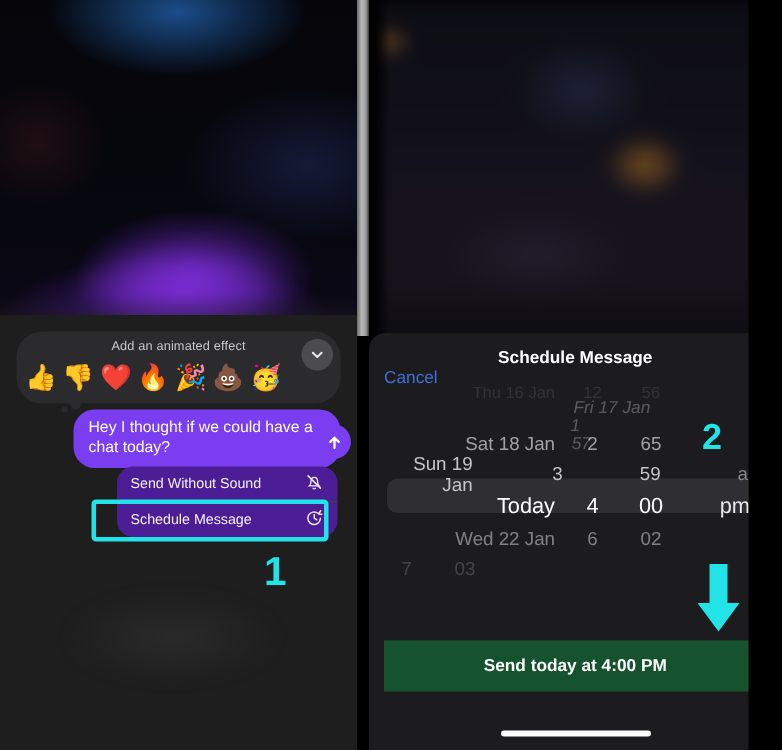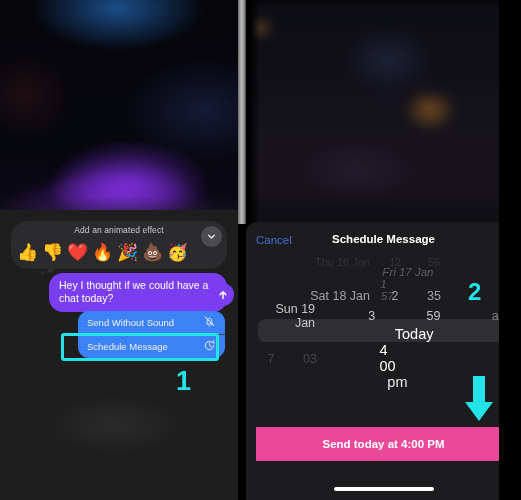--- a/index.html
+++ b/index.html
@@ -38,21 +38,21 @@
 
   
   .bubble{position:absolute;left:49px;top:273px;width:158px;padding:6px 10px 7px 10px;border-radius:14px;
       background:#7a3df0;color:#fff;font-size:10.5px;line-height:13px;}
   .bubble-tail{position:absolute;left:198px;top:295px;width:12px;height:12px;background:#7a3df0;
       border-bottom-left-radius:11px;clip-path:polygon(0 0,100% 100%,0 100%);}
   .send-up{position:absolute;left:211px;top:283px;width:23px;height:23px;border-radius:50%;background:#7a3df0;
       display:flex;align-items:center;justify-content:center;}
 
   
-  .ctx-menu{position:absolute;left:78px;top:311px;width:147px;border-radius:11px;background:#3b82f6;overflow:hidden;}
+  .ctx-menu{position:absolute;left:78px;top:311px;width:147px;border-radius:11px;background:#4c1d95;overflow:hidden;}
   .ctx-item{position:relative;height:23px;display:flex;align-items:center;padding:0 9px;color:#f2f2f4;font-size:9.5px;}
   .ctx-item .lbl{flex:1;}
   .ctx-sep{height:1px;background:#414143;margin:0 0px;}
   .hl-box{position:absolute;left:61px;top:333px;width:158px;height:28px;border:3px solid #21e3e8;border-radius:3px;
       box-sizing:border-box;}
   .ann1{position:absolute;left:176px;top:368px;font-size:27px;font-weight:bold;color:#21e3e8;
       font-family:"Liberation Sans",sans-serif;line-height:1;}
 
   
   .divider{position:absolute;left:238px;top:0;width:8px;height:224px;
@@ -66,45 +66,45 @@
       radial-gradient(ellipse 20px 16px at 22px 28px, rgba(170,110,40,.5), rgba(0,0,0,0) 75%),
       radial-gradient(ellipse 80px 40px at 120px 170px, rgba(48,36,60,.5), rgba(0,0,0,0) 78%),
       linear-gradient(#0d0d14 0%, #111019 35%, #16131d 60%, #17131c 80%, #0c0c10 100%);
       filter:blur(5px);}
   .pr-edge{position:absolute;right:0;top:0;width:22px;height:232px;background:linear-gradient(90deg,rgba(0,0,0,0),#000 70%);}
   .pr-edgel{position:absolute;left:0;top:0;width:14px;height:232px;background:linear-gradient(270deg,rgba(0,0,0,0),#000 75%);}
 
   .sheet{position:absolute;left:0;top:222px;width:275px;height:278px;background:#1c1c1e;
       border-top-left-radius:11px;border-top-right-radius:11px;}
   .sheet-head{position:relative;height:36px;}
-  .cancel{position:absolute;left:10px;top:12px;font-size:11.5px;color:#3f6fd8;}
+  .cancel{position:absolute;left:10px;top:24px;font-size:11.5px;color:#3f6fd8;}
   .sheet-title{position:absolute;left:0;right:0;top:11px;text-align:center;font-size:11.5px;font-weight:bold;color:#fff;}
 
   .picker{position:relative;margin:0 12px;height:143px;overflow:hidden;}
   .pk-sel{position:absolute;left:0;right:0;top:61px;height:23px;background:#2f2f33;border-radius:7px;}
   .pk-rows{position:relative;}
   .pk-row{position:relative;height:20px;display:flex;align-items:center;font-size:12.5px;color:#d3d3d6;}
   .pk-row .c-date{width:112px;text-align:right;padding-right:12px;}
   .pk-row .c-hour{width:26px;text-align:center;}
   .pk-row .c-min{width:36px;text-align:center;padding-left:8px;}
   .pk-row .c-ap{width:40px;text-align:right;padding-left:8px;color:#8e8e93;}
   .pk-row.r0{height:8px;opacity:.12;font-size:11px;overflow:hidden;}
   .pk-row.r1{opacity:.34;font-size:11.5px;font-style:italic;flex-direction:column;}
   .pk-row.r2{opacity:.72;}
   .pk-row.r3{opacity:.92;gap:38px;}
-  .pk-row.sel{height:23px;font-size:14.5px;color:#fff;font-weight:normal;flex-direction:column;}
+  .pk-row.sel{height:23px;font-size:14.5px;color:#fff;font-weight:normal;}
   .pk-row.sel .c-ap{color:#e8e8ea;}
   .pk-row.r5{opacity:.72;}
   .pk-row.r6{opacity:.55;}
   .pk-row.r7{opacity:.22;}
 
   .ann2{position:absolute;left:222px;top:280px;font-size:24px;font-weight:bold;color:#21e3e8;line-height:1;}
   .arrow-down{position:absolute;left:216px;top:376px;width:34px;height:46px;}
 
-  .send-btn{position:absolute;left:10px;top:205px;width:255px;height:34px;border-radius:0;background:#ec4899;
+  .send-btn{position:absolute;left:10px;top:205px;width:255px;height:34px;border-radius:0;background:#14532d;
       display:flex;align-items:center;justify-content:center;color:#fff;font-size:11.5px;font-weight:bold;
       border:none;font-family:"Liberation Sans",sans-serif;}
   .home-ind{position:absolute;left:88px;top:265px;width:100px;height:4px;border-radius:2px;background:#fff;}
 </style>
 </head>
 <body>
 
 <div class="screen">
 
   <div class="panel-left">
@@ -197,39 +197,45 @@
           <div class="pk-row r1">
             <span class="c-date">Fri 17 Jan</span>
             <span class="c-hour">1</span>
             <span class="c-min">57</span>
             <span class="c-ap"></span>
           </div>
 
           <div class="pk-row r2">
             <span class="c-date">Sat 18 Jan</span>
             <span class="c-hour">2</span>
-            <span class="c-min">35</span>
+            <span class="c-min">65</span>
             <span class="c-ap"></span>
           </div>
 
           <div class="pk-row r3">
             <span class="c-date">Sun 19 Jan</span>
             <span class="c-hour">3</span>
             <span class="c-min">59</span>
             <span class="c-ap">am</span>
           </div>
 
           <div class="pk-row sel">
             <span class="c-date">Today</span>
             <span class="c-hour">4</span>
             <span class="c-min">00</span>
             <span class="c-ap">pm</span>
           </div>
 
 
+          <div class="pk-row r6">
+            <span class="c-date">Wed 22 Jan</span>
+            <span class="c-hour">6</span>
+            <span class="c-min">02</span>
+            <span class="c-ap"></span>
+          </div>
 
           <div class="pk-row r7">
             <span class="c-hour">7</span>
             <span class="c-min">03</span>
             <span class="c-ap"></span>
           </div>
 
         </div>
       </div>
 

